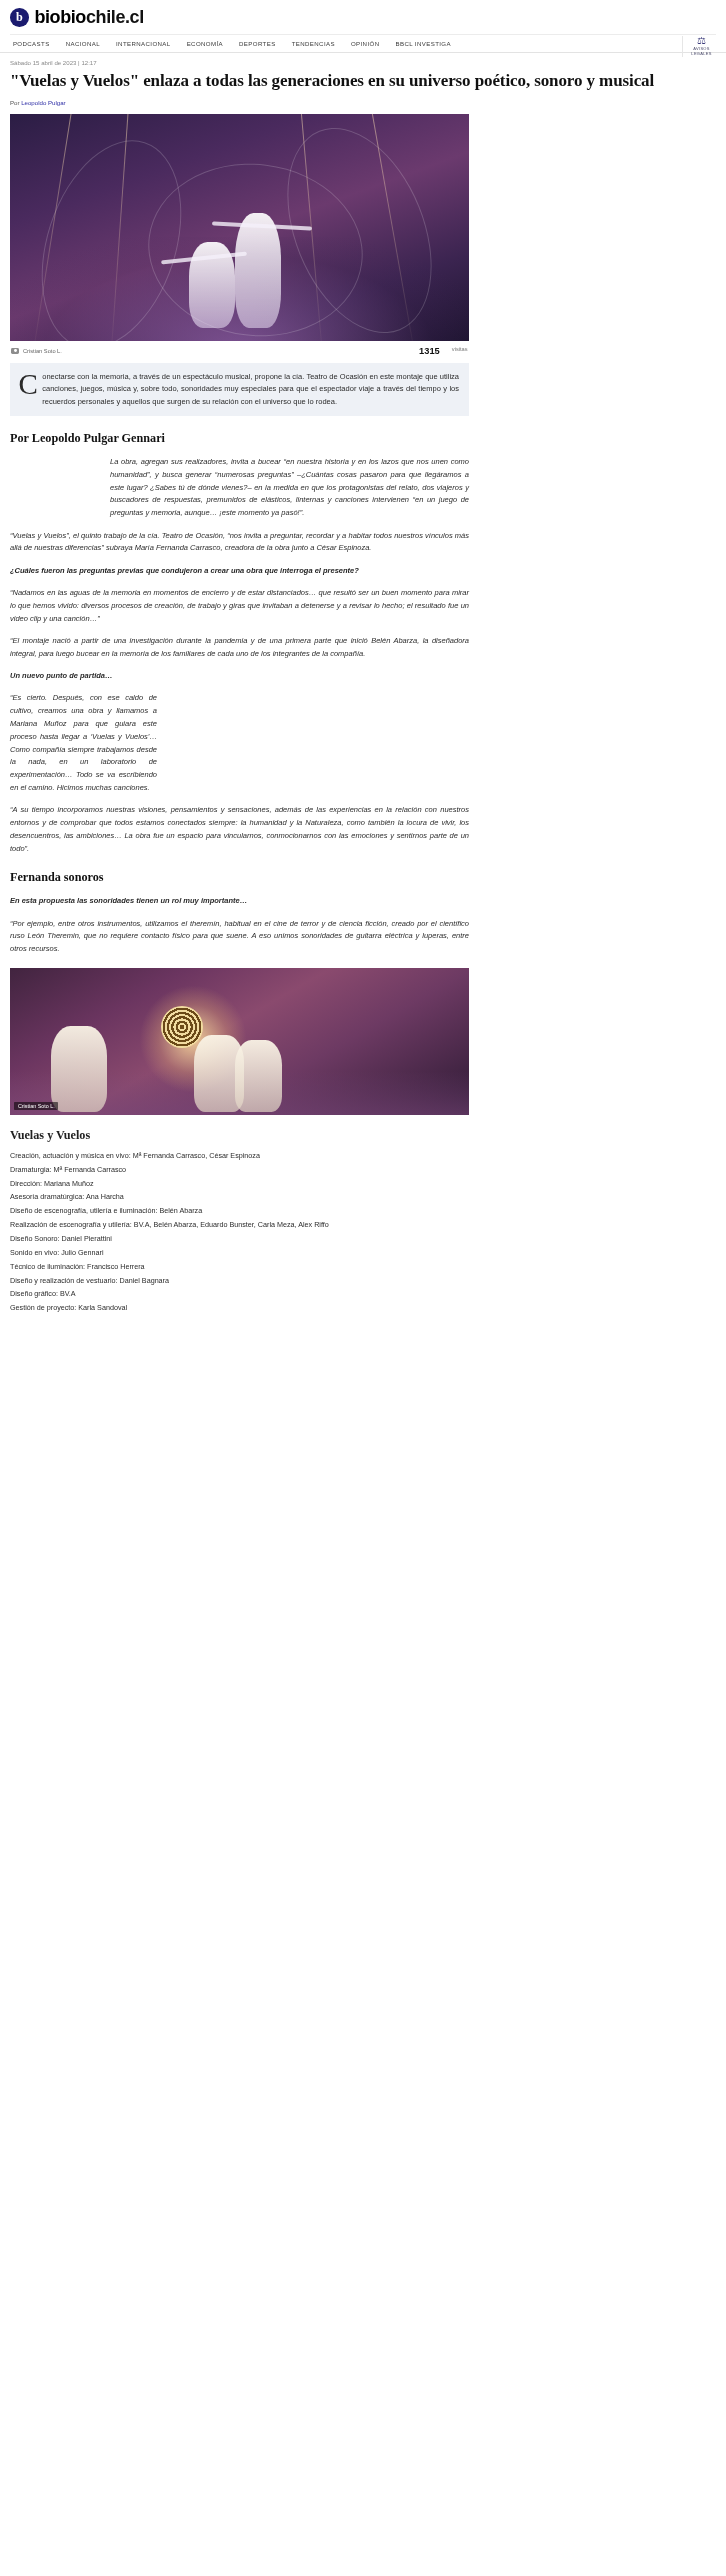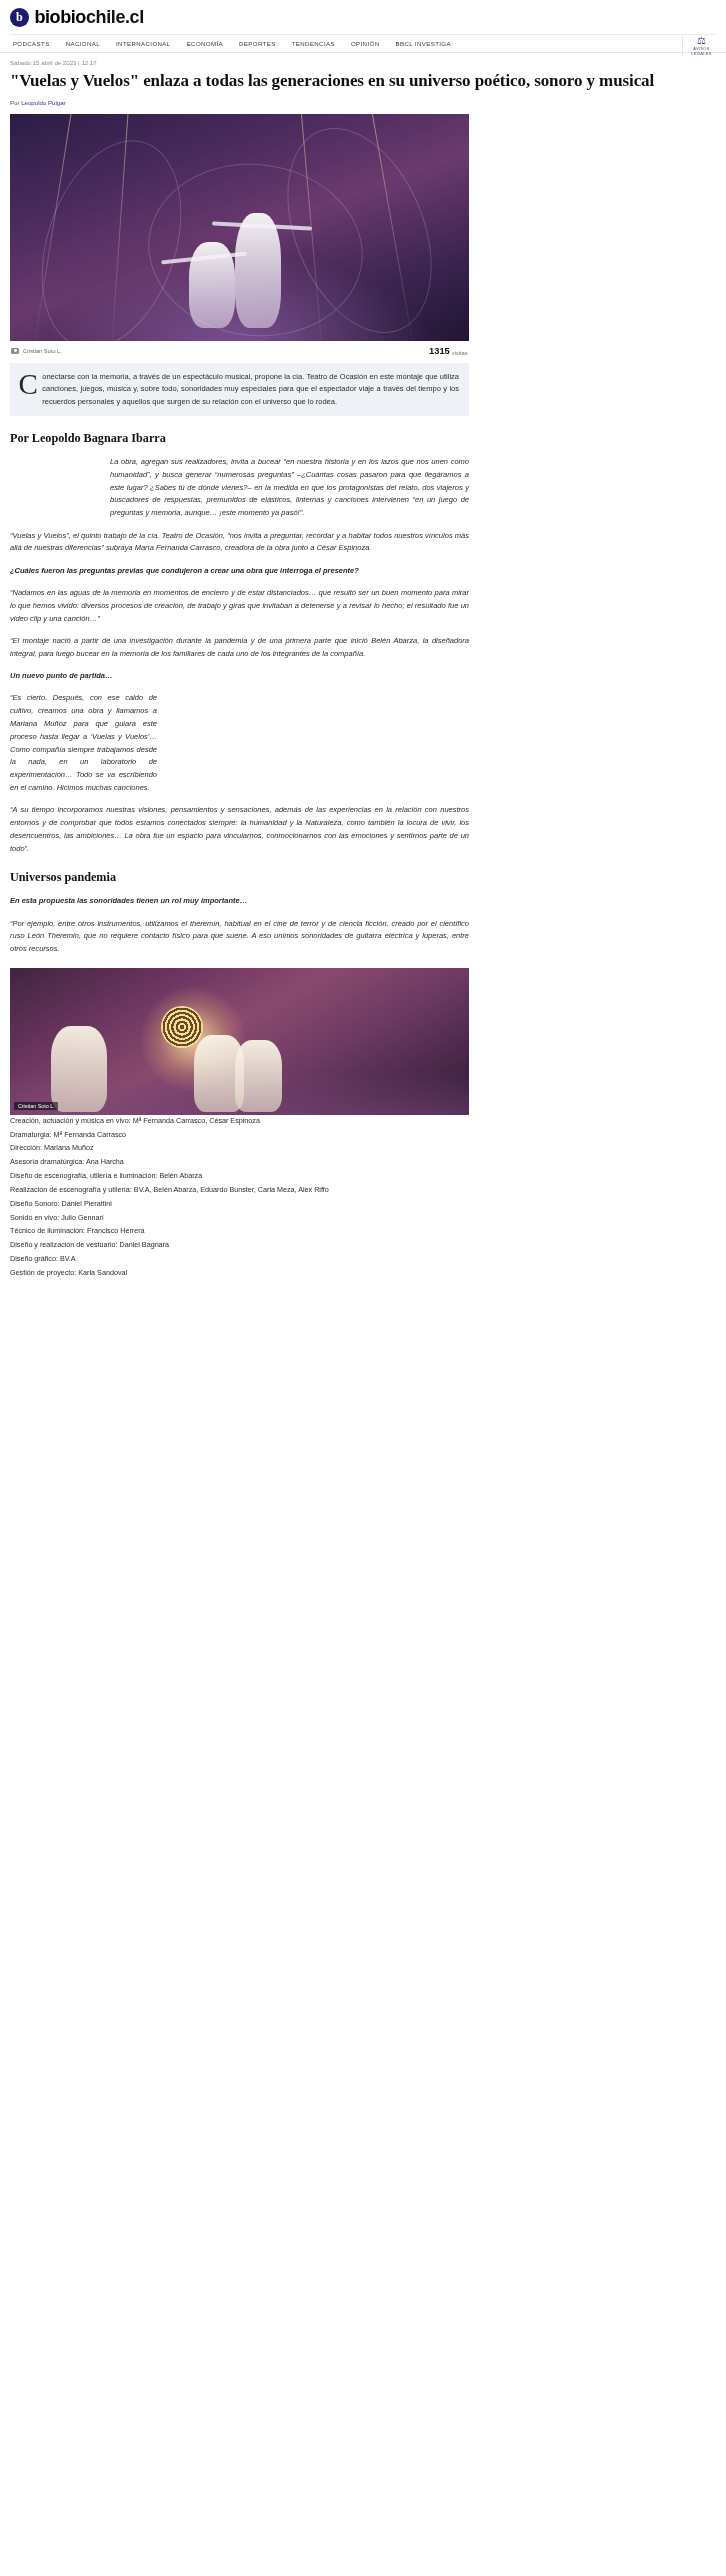--- a/index.html
+++ b/index.html
@@ -189,21 +189,21 @@
   }
   .cam-icon:after {
     content: "";
     position: absolute;
     width: 2.9px; height: 2.9px;
     border-radius: 50%;
     background: #fff;
     top: 1.4px; left: 2.5px;
   }
   .views {
-    display: flex; align-items: flex-end; gap: 2px;
+    display: flex; align-items: flex-start; gap: 12px;
   }
   .views .count { font-size: 9.3px; font-weight: bold; color: #111; }
   .views .label { font-size: 5.7px; color: #777; }
 
   
   .intro-box {
     width: 459px;
     background: #eef1f6;
     padding: 8.6px 10px 8.6px 8.6px;
     margin: 5.7px 0 11.5px 0;
@@ -393,59 +393,60 @@
     </div>
   </figure>
 
   <div class="intro-box">
     <div class="dropcap">C</div>
     <div class="intro-text">onectarse con la memoria, a través de un espectáculo musical, propone la cía. Teatro de Ocasión en este montaje que utiliza canciones, juegos, música y, sobre todo, sonoridades muy especiales para que el espectador viaje a través del tiempo y los recuerdos personales y aquellos que surgen de su relación con el universo que lo rodea.</div>
   </div>
 
   <div class="body-col">
 
-    <h2 class="sub">Por Leopoldo Bagnara Ibarra</h2>
+    <h2 class="sub">Por Leopoldo Pulgar Gennari</h2>
 
     <div class="indent-block">
       <p>La obra, agregan sus realizadores, invita a bucear “en nuestra historia y en los lazos que nos unen como humanidad”, y busca generar “numerosas preguntas” –¿Cuántas cosas pasaron para que llegáramos a este lugar? ¿Sabes tú de dónde vienes?– en la medida en que los protagonistas del relato, dos viajeros y buscadores de respuestas, premunidos de elásticos, linternas y canciones intervienen “en un juego de preguntas y memoria, aunque… ¡este momento ya pasó!”.</p>
     </div>
 
     <p>“Vuelas y Vuelos”, el quinto trabajo de la cía. Teatro de Ocasión, “nos invita a preguntar, recordar y a habitar todos nuestros vínculos más allá de nuestras diferencias” subraya María Fernanda Carrasco, creadora de la obra junto a César Espinoza.</p>
 
     <p class="q-italic">¿Cuáles fueron las preguntas previas que condujeron a crear una obra que interroga el presente?</p>
 
     <p>“Nadamos en las aguas de la memoria en momentos de encierro y de estar distanciados… que resultó ser un buen momento para mirar lo que hemos vivido: diversos procesos de creación, de trabajo y giras que invitaban a detenerse y a revisar lo hecho; el resultado fue un video clip y una canción…”</p>
 
     <p>“El montaje nació a partir de una investigación durante la pandemia y de una primera parte que inició Belén Abarza, la diseñadora integral, para luego bucear en la memoria de los familiares de cada uno de los integrantes de la compañía.</p>
 
     <p class="lead-italic">Un nuevo punto de partida…</p>
 
     <p style="width:147px;">“Es cierto. Después, con ese caldo de cultivo, creamos una obra y llamamos a Mariana Muñoz para que guiara este proceso hasta llegar a ‘Vuelas y Vuelos’… Como compañía siempre trabajamos desde la nada, en un laboratorio de experimentación… Todo se va escribiendo en el camino. Hicimos muchas canciones.</p>
 
     <p>“A su tiempo incorporamos nuestras visiones, pensamientos y sensaciones, además de las experiencias en la relación con nuestros entornos y de comprobar que todos estamos conectados siempre: la humanidad y la Naturaleza, como también la locura de vivir, los desencuentros, las ambiciones… La obra fue un espacio para vincularnos, conmocionarnos con las emociones y sentirnos parte de un todo”.</p>
 
-    <h2 class="sub">Universos pandemia</h2>
+    <h2 class="sub">Fernanda sonoros</h2>
 
     <p class="lead-italic">En esta propuesta las sonoridades tienen un rol muy importante…</p>
     <p>“Por ejemplo, entre otros instrumentos, utilizamos el theremín, habitual en el cine de terror y de ciencia ficción, creado por el científico ruso León Theremin, que no requiere contacto físico para que suene. A eso unimos sonoridades de guitarra eléctrica y luperas, entre otros recursos.</p>
 
   </div>
 
   <figure class="second-figure">
     <div class="second-img">
       <div class="floor"></div>
       <div class="glow"></div>
       <div class="spiral"></div>
       <div class="person p1"></div>
       <div class="person p2"></div>
       <div class="person p3"></div>
     </div>
     <figcaption class="second-credit">Cristian Soto L.</figcaption>
   </figure>
 
+  <h2 class="credits-title">Vuelas y Vuelos</h2>
   <div class="credits">
     <p>Creación, actuación y música en vivo: Mª Fernanda Carrasco, César Espinoza</p>
     <p>Dramaturgia: Mª Fernanda Carrasco</p>
     <p>Dirección: Mariana Muñoz</p>
     <p>Asesoría dramatúrgica: Ana Harcha</p>
     <p>Diseño de escenografía, utilería e iluminación: Belén Abarza</p>
     <p>Realización de escenografía y utilería: BV.A, Belén Abarza, Eduardo Bunster, Carla Meza, Alex Riffo</p>
     <p>Diseño Sonoro: Daniel Pierattini</p>
     <p>Sonido en vivo: Julio Gennari</p>
     <p>Técnico de iluminación: Francisco Herrera</p>

